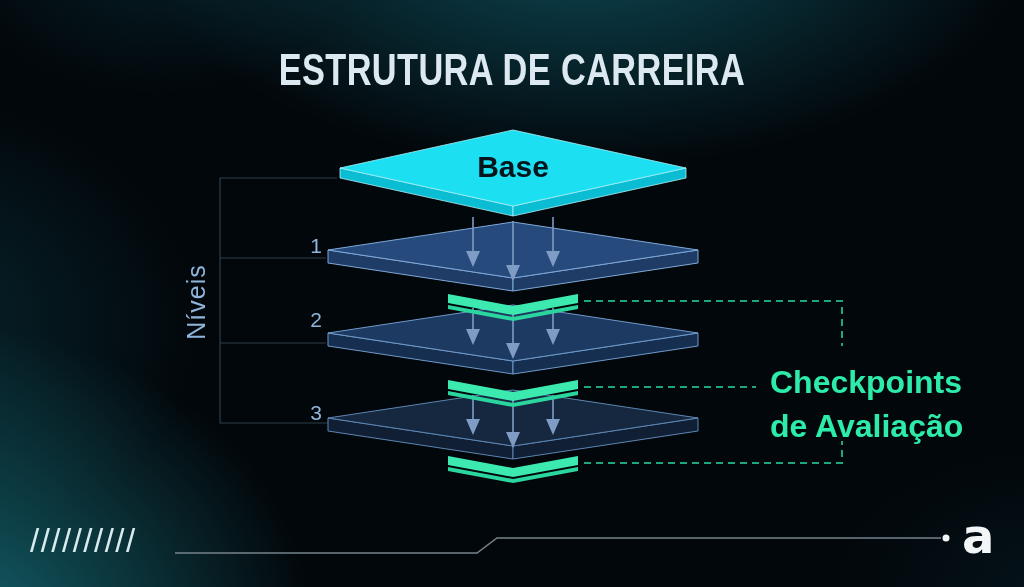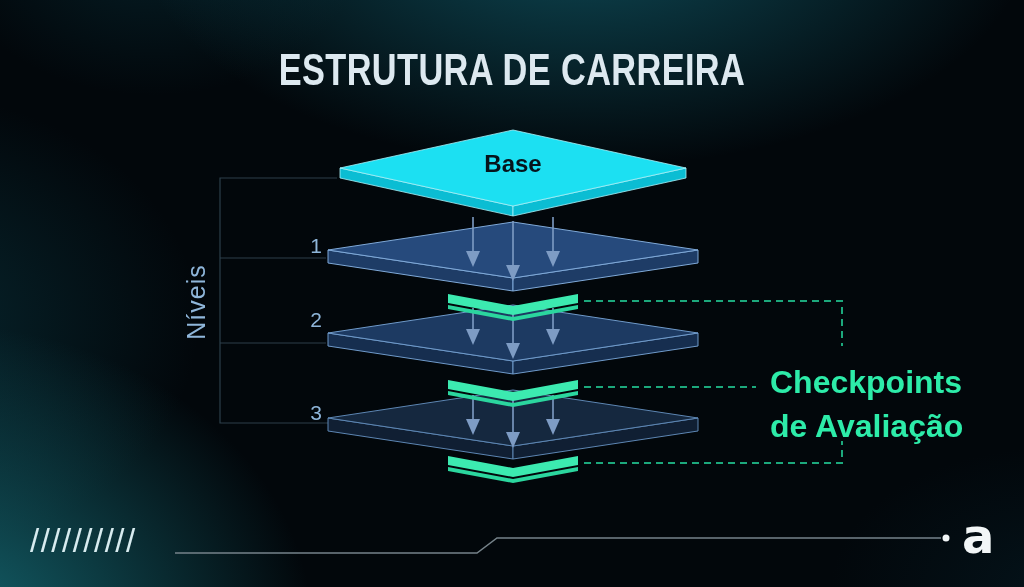--- a/index.html
+++ b/index.html
@@ -27,21 +27,21 @@
       radial-gradient(ellipse 320px 200px at 103% 100%, rgba(8,40,52,.35), rgba(8,40,52,0) 70%);
   }
   svg{position:absolute;left:0;top:0;}
   .title{
     position:absolute; left:0; right:0; top:48px; text-align:center;
     font-size:44px; font-weight:bold; color:var(--title);
     transform:scaleX(.78); letter-spacing:.5px; line-height:1;
   }
   .base-label{
     position:absolute; left:443px; top:152px; width:140px; text-align:center;
-    font-size:24px; font-weight:bold; color:var(--base_text); line-height:1;
+    font-size:30px; font-weight:bold; color:var(--base_text); line-height:1;
   }
   .lvl-num{
     position:absolute; left:292px; width:30px; text-align:right;
     font-size:21px; color:var(--label_blue); line-height:1;
   }
   .n1{top:235px}.n2{top:309px}.n3{top:402px}
   .niveis{
     position:absolute; left:130px; top:289px; width:134px; height:26px;
     text-align:center; transform:rotate(-90deg);
     font-size:25px; color:var(--label_blue); letter-spacing:1px; line-height:1;

